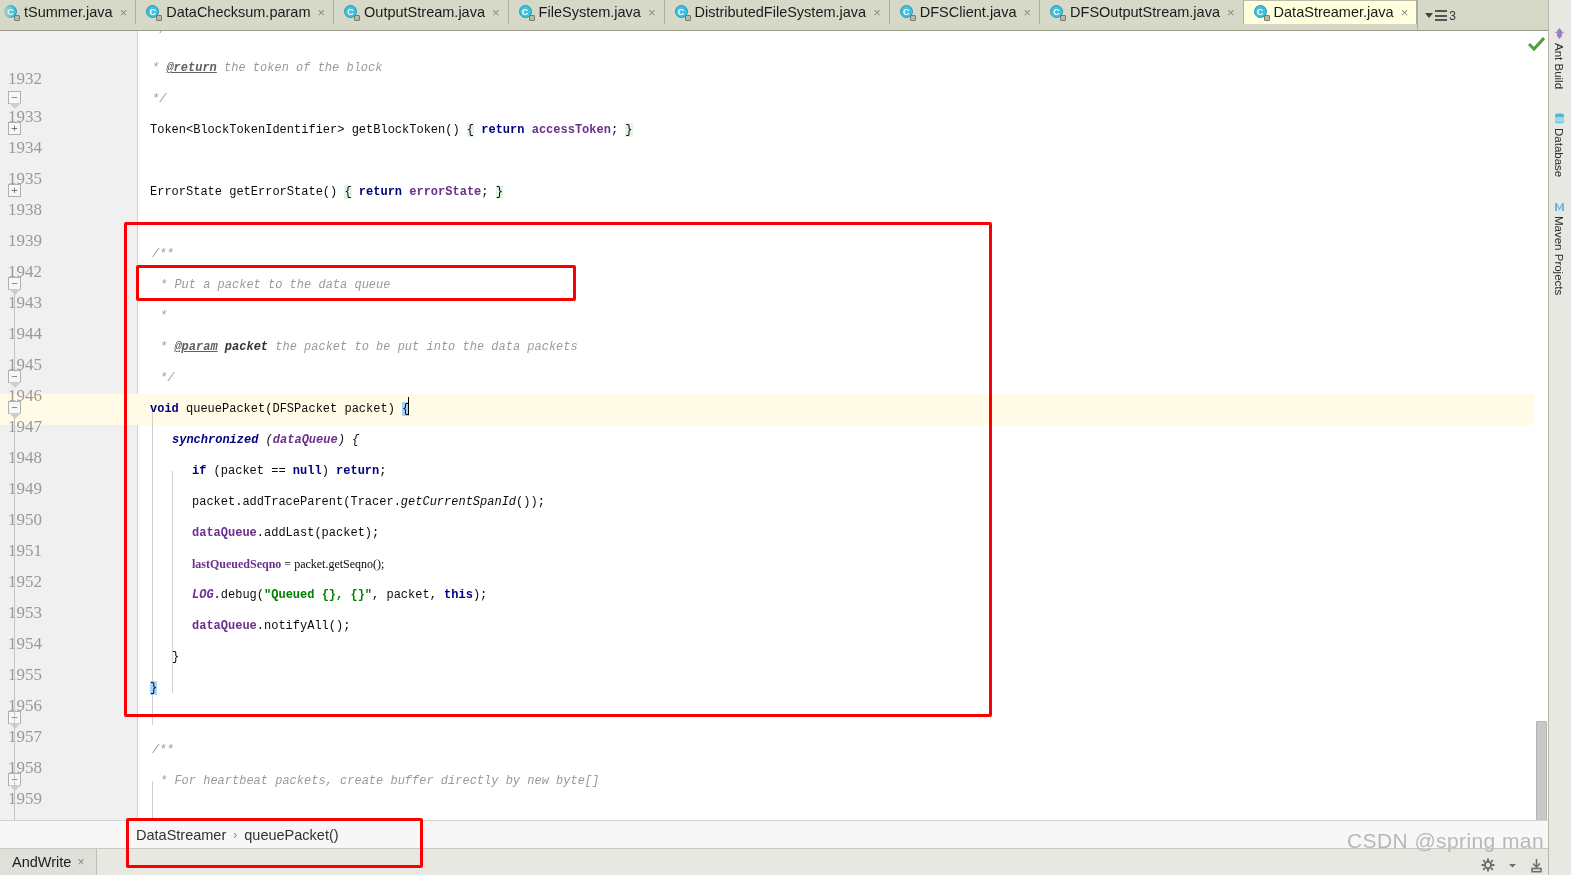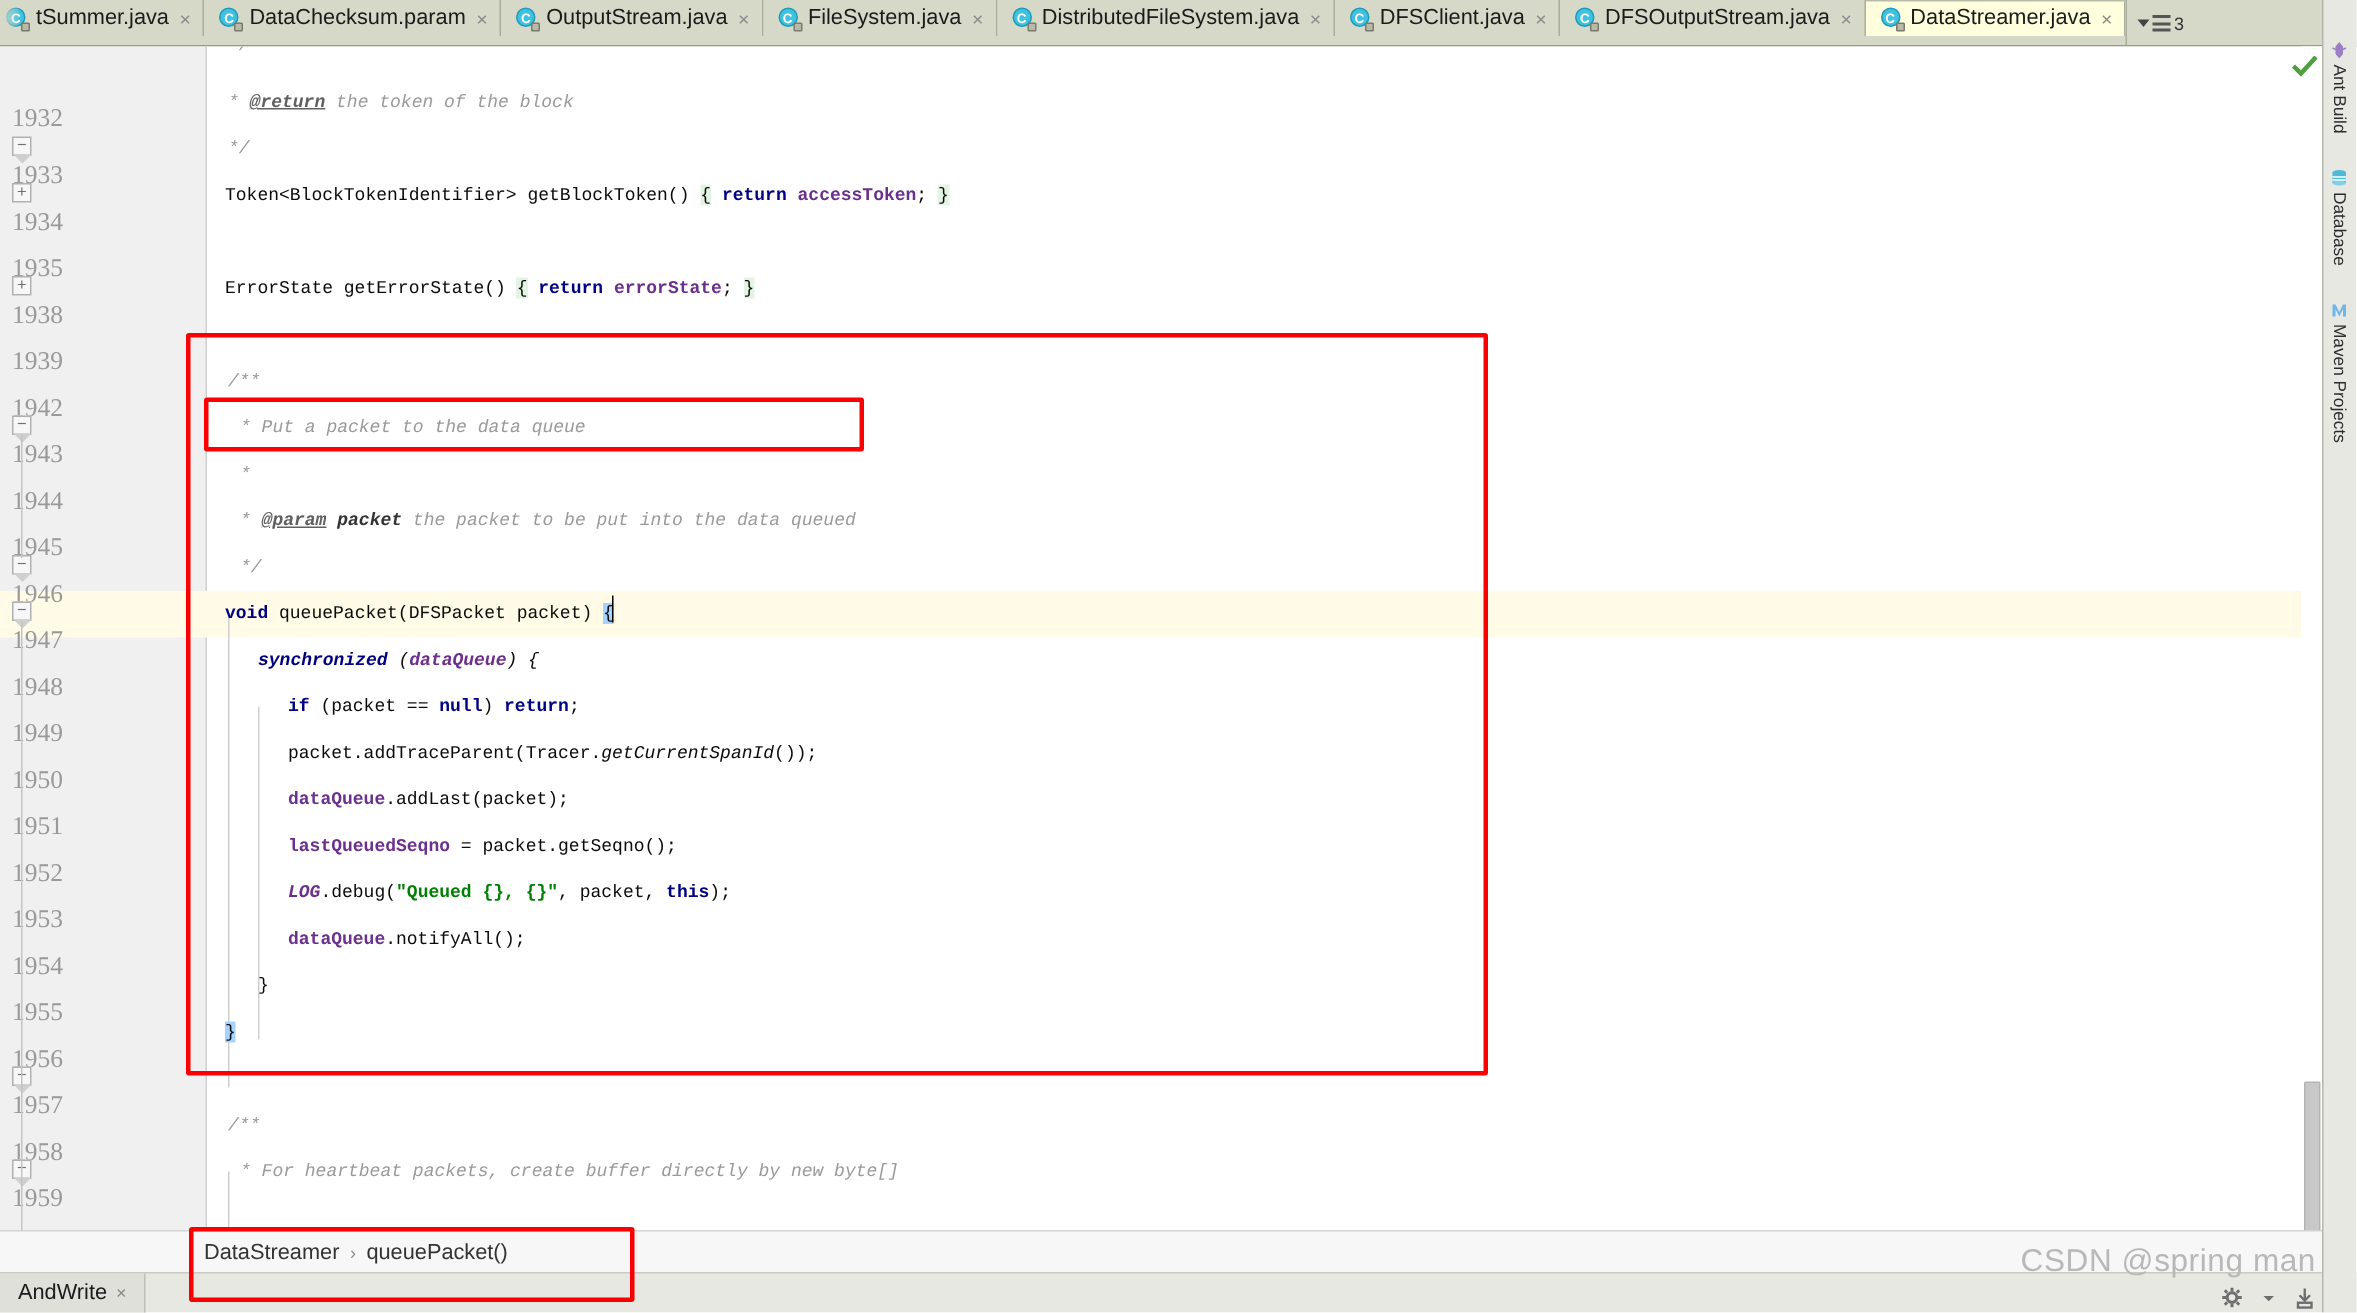--- a/index.html
+++ b/index.html
@@ -442,35 +442,35 @@
     <div class="codeline" style="left:150px;top:146px;"><span class="mth">ErrorState getErrorState() </span><span class="brc">{</span><span> </span><span class="kw">return</span><span> </span><span class="fld">errorState</span><span>; </span><span class="brc">}</span></div>
 
     <div class="codeline" style="left:150px;top:177px;"></div>
 
     <div class="codeline cmt" style="left:152px;top:208px;">/**</div>
 
     <div class="codeline cmt" style="left:160px;top:239px;">* Put a packet to the data queue</div>
 
     <div class="codeline cmt" style="left:160px;top:270px;">*</div>
 
-    <div class="codeline" style="left:160px;top:301px;"><span class="cmt">* </span><span class="tag">@param</span><span class="cmt"> </span><span class="prm">packet</span><span class="cmt"> the packet to be put into the data queued</span></div>
+    <div class="codeline" style="left:160px;top:301px;"><span class="cmt">* </span><span class="tag">@param</span><span class="cmt"> </span><span class="prm">packet</span><span class="cmt"> the packet to be put into the data packets</span></div>
 
     <div class="codeline cmt" style="left:160px;top:332px;">*/</div>
 
     <div class="codeline" style="left:150px;top:363px;"><span class="kw">void</span><span class="mth"> queuePacket(DFSPacket packet) </span><span class="sel">{</span><span class="caret"></span></div>
 
     <div class="codeline" style="left:172px;top:394px;font-style:italic;"><span class="kw">synchronized</span><span> (</span><span class="fld">dataQueue</span><span>) {</span></div>
 
     <div class="codeline" style="left:192px;top:425px;"><span class="kw">if</span><span class="mth"> (packet == </span><span class="kw">null</span><span class="mth">) </span><span class="kw">return</span><span>;</span></div>
 
     <div class="codeline" style="left:192px;top:456px;"><span class="mth">packet.addTraceParent(Tracer.</span><span class="stmth">getCurrentSpanId</span><span class="mth">());</span></div>
 
     <div class="codeline" style="left:192px;top:487px;"><span class="fld">dataQueue</span><span class="mth">.addLast(packet);</span></div>
 
-    <div class="codeline" style="left:192px;top:518px;"><span class="fld">lastQueuedSeqno</span><span class="mth"> = packet.getSeqno();</span></div>
+    <div class="codeline" style="left:192px;top:518px;font-family:Liberation Serif, serif;"><span class="fld">lastQueuedSeqno</span><span class="mth"> = packet.getSeqno();</span></div>
 
     <div class="codeline" style="left:192px;top:549px;"><span class="stfld">LOG</span><span class="mth">.debug(</span><span class="str">"Queued {}, {}"</span><span class="mth">, packet, </span><span class="kw">this</span><span class="mth">);</span></div>
 
     <div class="codeline" style="left:192px;top:580px;"><span class="fld">dataQueue</span><span class="mth">.notifyAll();</span></div>
 
     <div class="codeline mth" style="left:172px;top:611px;">}</div>
 
     <div class="codeline" style="left:150px;top:642px;"><span class="sel">}</span></div>
 
     <div class="codeline" style="left:150px;top:673px;"></div>

